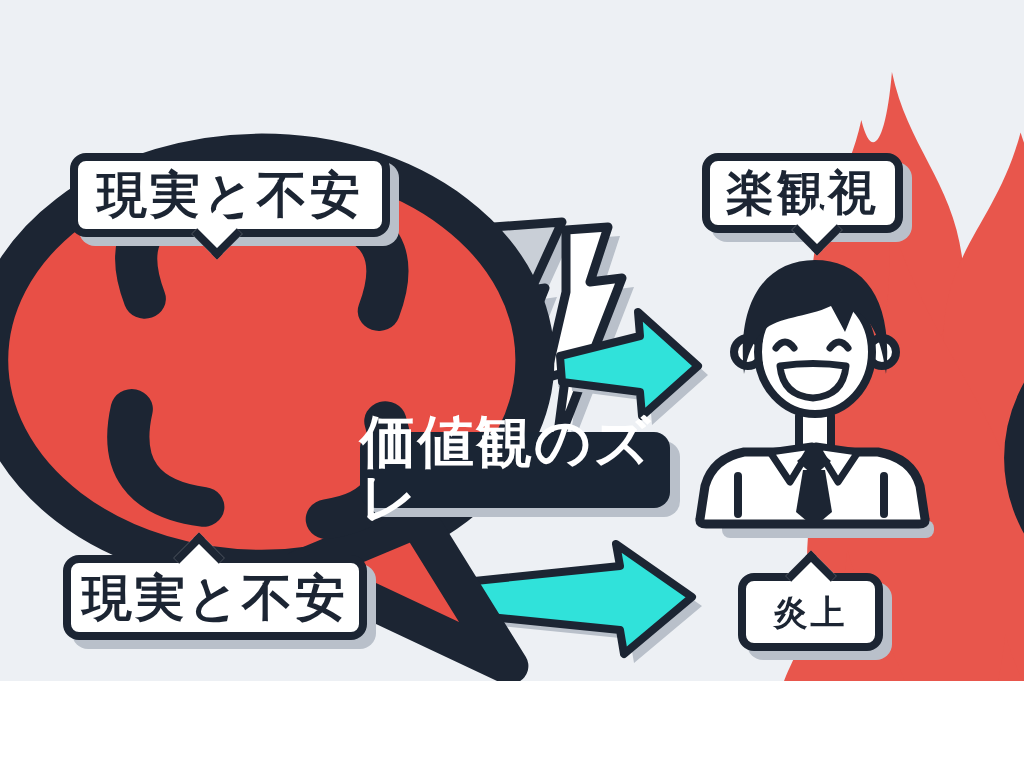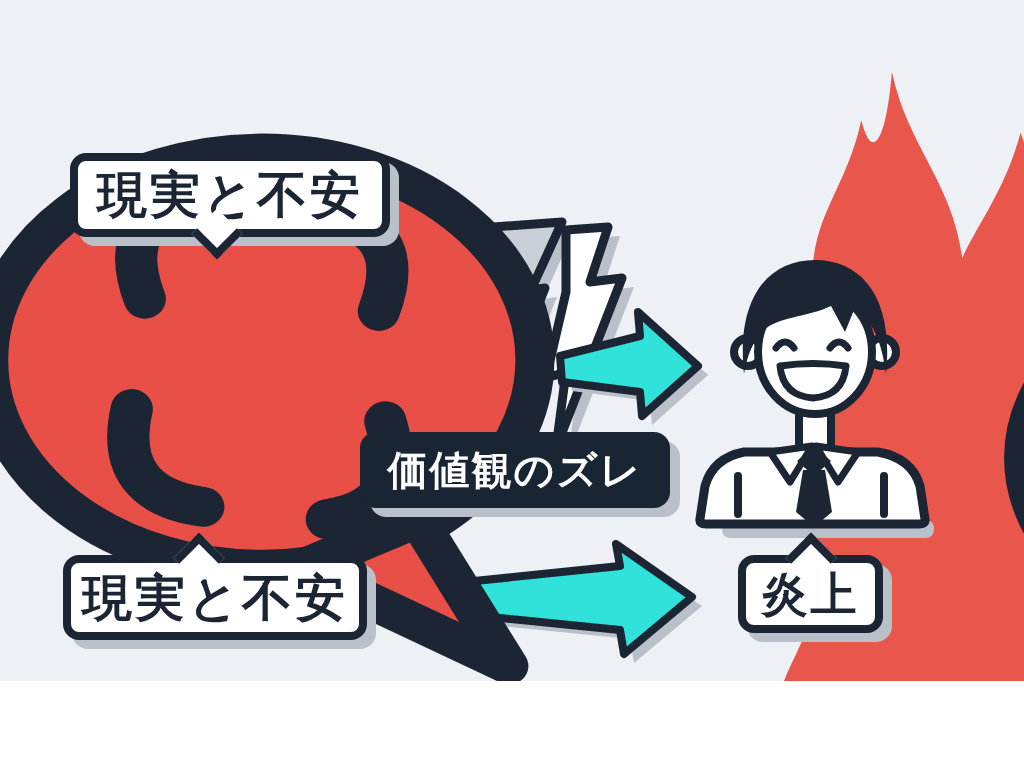--- a/index.html
+++ b/index.html
@@ -18,28 +18,28 @@
   }
   .tail{position:absolute;width:28px;height:28px;background:var(--bubble-bg,#fff);}
   .tail.down{bottom:-23px;border-right:8px solid var(--outline,#1c2533);border-bottom:8px solid var(--outline,#1c2533);transform:rotate(45deg);}
   .tail.up{top:-23px;border-left:8px solid var(--outline,#1c2533);border-top:8px solid var(--outline,#1c2533);transform:rotate(45deg);}
   #b-tl{left:70px;top:153px;width:304px;height:68px;font-size:50px;}
   #b-tl .tail{left:121px;}
   #b-tr{left:702px;top:153px;width:185px;height:64px;font-size:48px;}
   #b-tr .tail{left:89px;}
   #b-bl{left:63px;top:555px;width:288px;height:69px;font-size:50px;}
   #b-bl .tail{left:110px;}
-  #b-br{left:738px;top:555px;width:129px;height:62px;font-size:46px;text-align:center;}
+  #b-br{left:738px;top:573px;width:129px;height:62px;font-size:34px;text-align:center;}
   #b-br .tail{left:47px;}
   .label-box{
     position:absolute;z-index:2;left:360px;top:432px;width:310px;height:76px;
     box-sizing:border-box;background:var(--label-bg,#1a2534);border-radius:16px;
     box-shadow:10px 9px 0 var(--shadow,#b9c0ca);
     display:flex;align-items:center;justify-content:center;
-    color:var(--label-text,#fff);font-size:40px;font-weight:900;letter-spacing:2px;line-height:1;
+    color:var(--label-text,#fff);font-size:56px;font-weight:900;letter-spacing:2px;line-height:1;
   }
 </style>
 </head>
 <body>
 
 <div class="stage">
 
   <svg class="art" width="1024" height="765" viewBox="0 0 1024 765">
     <defs>
       <symbol id="flame" viewBox="0 0 100 120">
@@ -161,20 +161,24 @@
       <use href="#anger" transform="translate(902,527) scale(0.78,0.78)"></use>
     </g>
 
     <path d="M 972,697 C 975,709 978,712 990,715 C 978,718 975,721 972,733 C 969,721 966,718 954,715 C 966,712 969,709 972,697 Z" fill="var(--sparkle,#f5f7fa)"></path>
   </svg>
 
   <div class="bubble" id="b-tl">
     <span>現実と不安</span>
     <div class="tail down"></div>
   </div>
+  <div class="bubble" id="b-tr">
+    <span>楽観視</span>
+    <div class="tail down"></div>
+  </div>
   <div class="bubble" id="b-bl">
     <span>現実と不安</span>
     <div class="tail up"></div>
   </div>
   <div class="bubble" id="b-br">
     <span>炎上</span>
     <div class="tail up"></div>
   </div>
 
   <div class="label-box">

